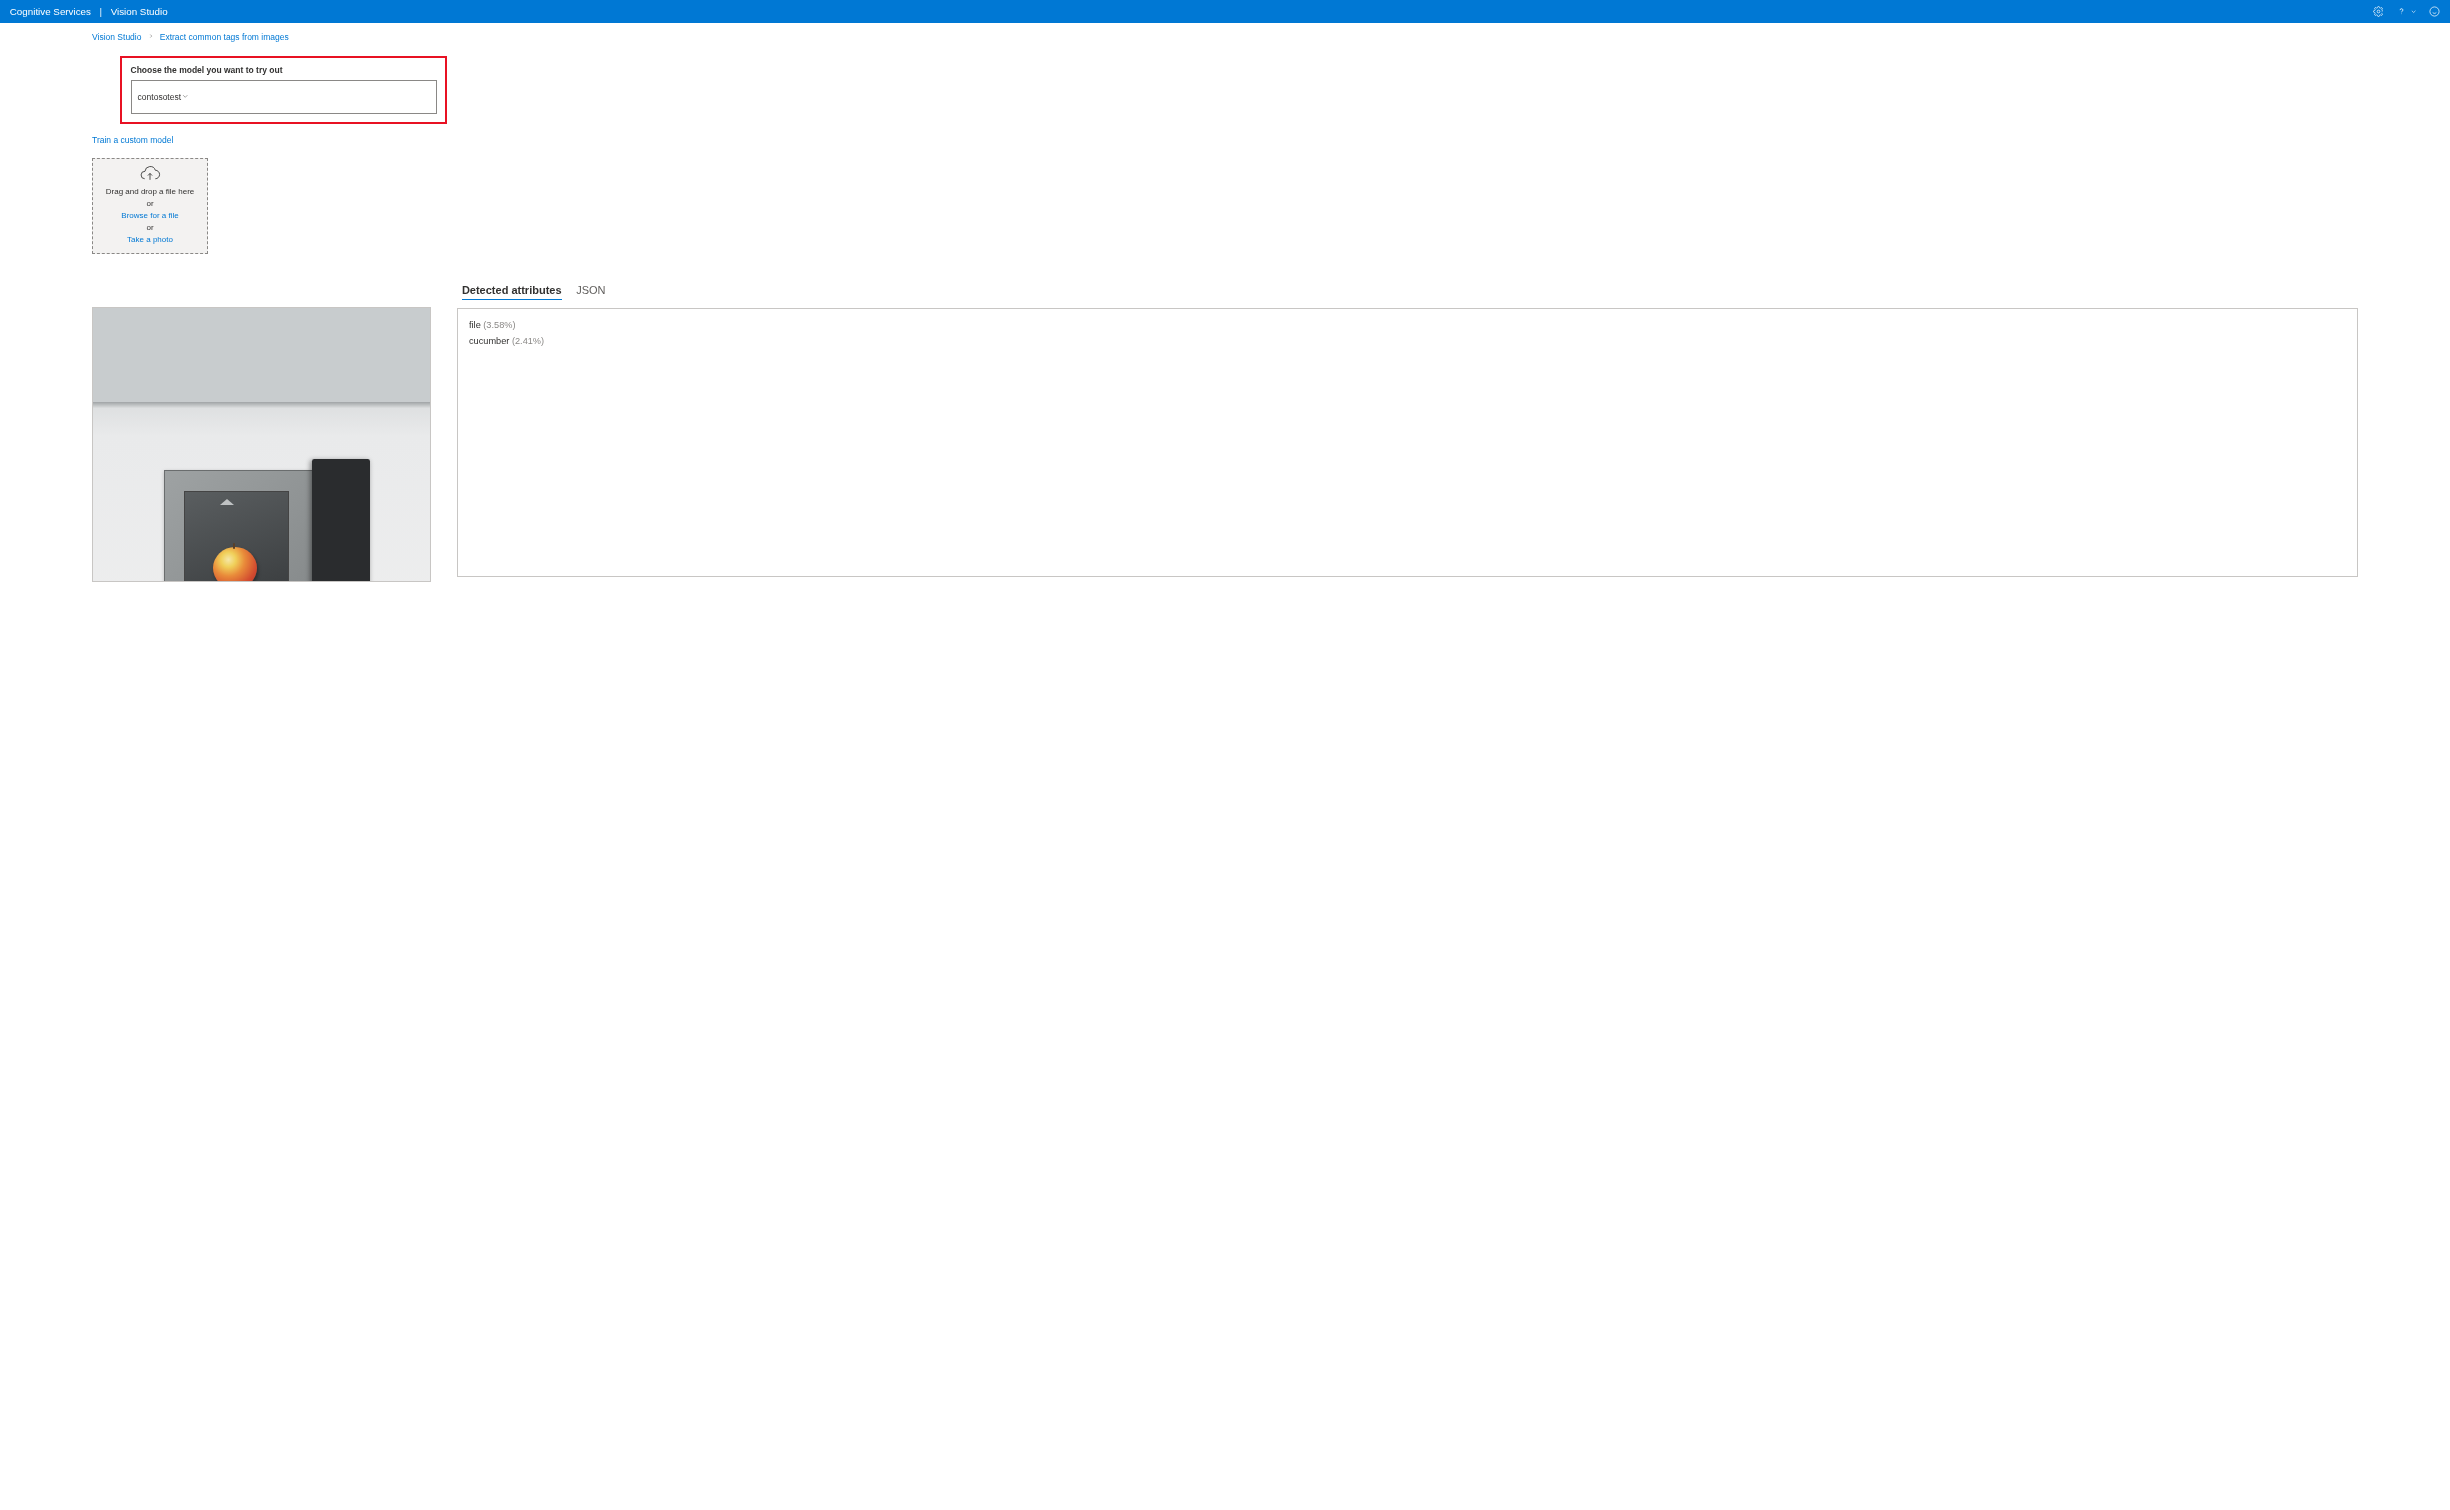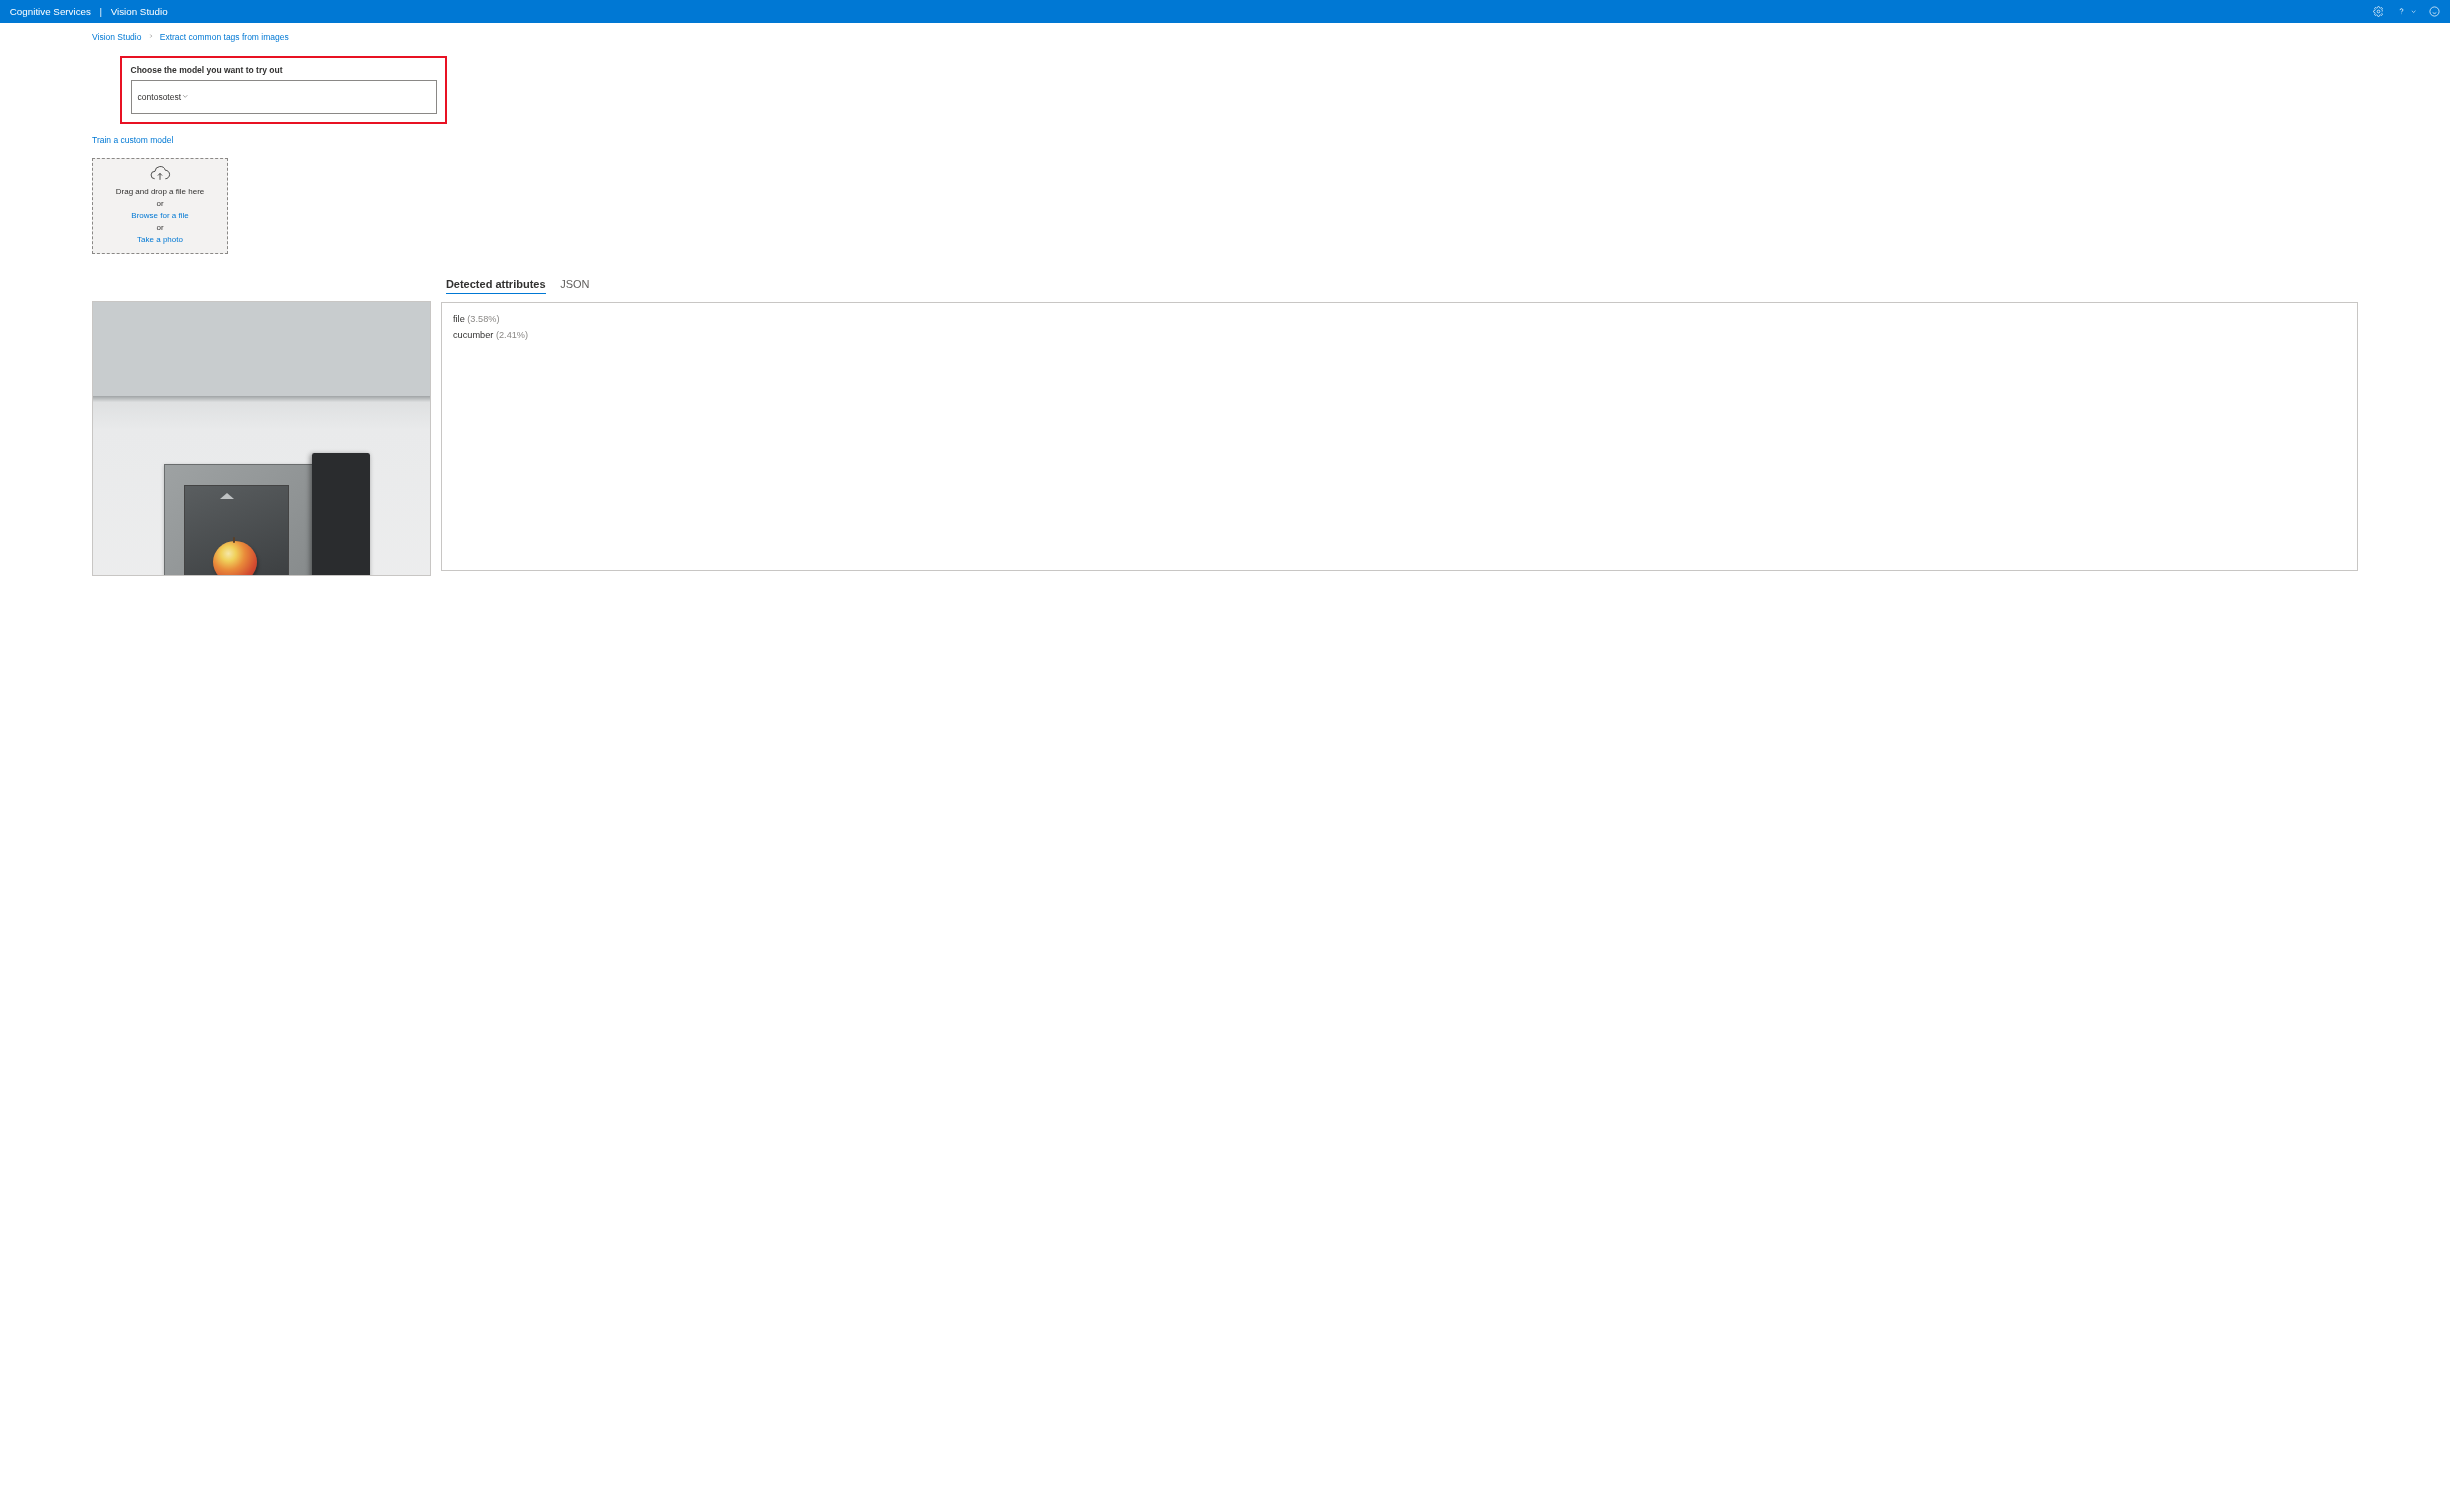--- a/index.html
+++ b/index.html
@@ -91,40 +91,40 @@
     }
     .train-link {
       color: #0078d4;
       font-size: 8.5px;
       text-decoration: none;
       display: inline-block;
       margin: 6.1px 0 13.4px 0;
     }
     .dropzone {
       border: 0.6px dashed #8a8886;
-      width: 136px;
+      width: 116px;
       background: #f3f2f1;
       text-align: center;
       padding: 7.3px 3.7px 7.3px 3.7px;
       font-size: 8px;
       color: #323130;
       line-height: 1.5;
     }
     .dropzone .link {
       color: #0078d4;
       cursor: pointer;
     }
     .upload-icon {
       display: block;
       margin: 0 auto 2.4px auto;
     }
     .two-col {
       display: flex;
-      gap: 10px;
-      margin-top: 20px;
+      gap: 26px;
+      margin-top: 26px;
       align-items: flex-start;
     }
     .col-left {
       flex: 0 0 339px;
     }
     .col-right {
       flex: 1;
     }
     .tabs {
       display: flex;

